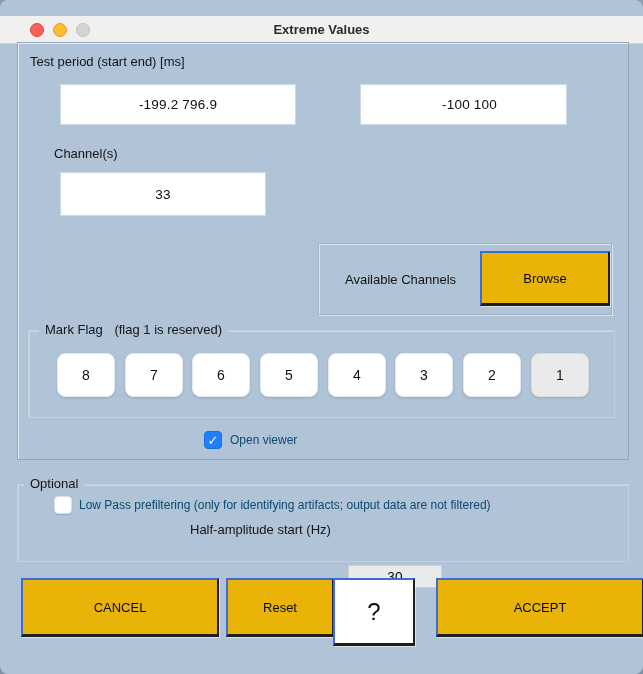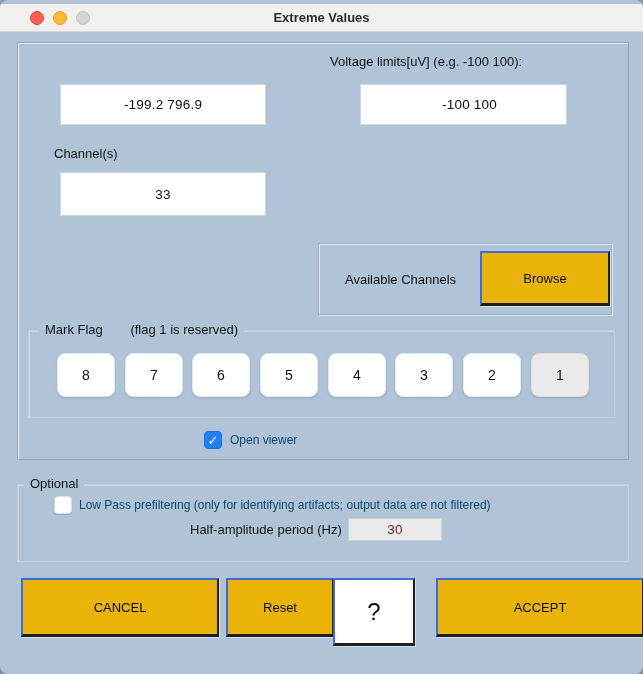--- a/index.html
+++ b/index.html
@@ -5,21 +5,21 @@
   * { margin:0; padding:0; box-sizing:border-box; }
   html,body { background:#8fa5ba; }
   body { font-family:"Liberation Sans","DejaVu Sans",sans-serif; }
   .window {
     position:relative; width:643px; height:674px;
     background:#b0c3d7; overflow:hidden;
     border-radius:8px; box-shadow:0 10px 30px rgba(0,0,0,.3);
   }
   
   .titlebar {
-    position:absolute; left:0; top:4px; width:643px; height:28px;
+    position:absolute; left:0; top:16px; width:643px; height:28px;
     background:#f1f0ef; border-bottom:1px solid #d6d5d4;
     display:flex; align-items:center; justify-content:center;
   }
   .title { font-size:13px; font-weight:bold; color:#2b2b2b; }
   .lights { position:absolute; left:30px; top:7px; display:flex; gap:9px; }
   .light { width:14px; height:14px; border-radius:50%; }
   .light.red    { background:#fe5f57; border:1px solid #e0443c; }
   .light.yellow { background:#febb2e; border:1px solid #e0a123; }
   .light.gray   { background:#d5d4d4; border:1px solid #c3c2c2; }
   
@@ -33,41 +33,41 @@
     border:1px solid #9fb1c2;
     box-shadow:inset 1px 1px 0 rgba(255,255,255,.6), 1px 1px 0 rgba(255,255,255,.55);
   }
   .lbl { position:absolute; font-size:13px; color:#141414; white-space:nowrap; }
   
   .tinput {
     position:absolute; background:#ffffff; border:1px solid #c9d9e8;
     display:flex; align-items:center; justify-content:center;
     font-size:13.5px; color:#101010; letter-spacing:.2px;
   }
-  .tinput.disabled { background:#e9eaea; border:1px solid #cfcfcf; color:#7f1d1d; }
+  .tinput.disabled { background:#e9eaea; border:1px solid #cfcfcf; color:#000000;margin-top:47px; }
   
   .btn3d {
     position:absolute; background:#eab308;
     border-top:2px solid #3d6cd7; border-left:2px solid #3d6cd7;
     border-right:2px solid #1e1e1e; border-bottom:3px solid #1e1e1e;
     display:flex; align-items:center; justify-content:center;
     font-size:13px; color:#0c0c0c; cursor:pointer;
     box-shadow:1px 1px 0 rgba(255,255,255,.5);
   }
   .btn3d.white { background:#ffffff; font-size:24px; }
   
   .group {
     position:absolute; border:1px solid #c3cfdc;
     box-shadow:inset 1px 1px 0 rgba(255,255,255,.35);
   }
   .legend {
     position:absolute; top:-9px; left:10px; background:#b0c3d7;
     padding:0 6px; font-size:13px; color:#141414; white-space:nowrap;
   }
-  .legend .note { margin-left:24px; }
+  .legend .note { margin-left:8px; }
   
   .flag-btn {
     position:absolute; top:353px; width:58px; height:44px;
     background:#ffffff; border:1px solid #e3eaf1; border-radius:8px;
     display:flex; align-items:center; justify-content:center;
     font-size:14px; color:#111; cursor:pointer;
     box-shadow:0 1px 2px rgba(70,90,110,.25);
   }
   .flag-btn.selected { background:#eaeaea; border-color:#dcdcdc; }
   
@@ -94,23 +94,23 @@
     <div class="lights">
       <span class="light red"></span>
       <span class="light yellow"></span>
       <span class="light gray"></span>
     </div>
     <span class="title">Extreme Values</span>
   </div>
 
   <div class="main-panel"></div>
 
-  <div class="tinput" style="left:60px; top:84px; width:206px; height:41px;">-199.2  796.9</div>
+  <span class="lbl" style="left:30px; top:54px;">Test period (start end) [ms]</span>
+  <div class="tinput" style="left:60px; top:84px; width:236px; height:41px;">-199.2  796.9</div>
 
-  <span class="lbl" style="left:330px; top:54px;">Voltage limits[uV] (e.g. -100 100):</span>
   <div class="tinput" style="left:360px; top:84px; width:207px; height:41px;padding-left:12px;">-100 100</div>
 
   <span class="lbl" style="left:30px; top:146px;margin-left:24px;">Channel(s)</span>
   <div class="tinput" style="left:60px; top:172px; width:206px; height:44px;">33</div>
 
   <div class="sub-panel"></div>
   <span class="lbl" style="left:345px; top:272px;">Available Channels</span>
   <div class="btn3d" style="left:480px; top:251px; width:130px; height:55px;">Browse</div>
 
   <div class="group" style="left:28px; top:330px; width:587px; height:88px;">
@@ -131,21 +131,21 @@
   <span class="cb checked" style="left:204px; top:431px;">
     <span>✓</span>
   </span>
   <span class="cb-label" style="left:230px; top:433px;">Open viewer</span>
 
   <div class="group" style="left:17px; top:484px; width:612px; height:78px;">
     <span class="legend" style="left:6px;">Optional</span>
   </div>
   <span class="cb unchecked" style="left:54px; top:496px;"></span>
   <span class="cb-label" style="left:79px; top:498px;">Low Pass prefiltering (only for identifying artifacts; output data are not filtered)</span>
-  <span class="lbl" style="left:190px; top:522px;">Half-amplitude period (Hz)</span>
+  <span class="lbl" style="left:190px; top:522px;">Half-amplitude start (Hz)</span>
   <div class="tinput disabled" style="left:348px; top:518px; width:94px; height:23px;">30</div>
 
   <div class="btn3d" style="left:21px; top:578px; width:198px; height:59px;">CANCEL</div>
   <div class="btn3d" style="left:226px; top:578px; width:108px; height:59px;">Reset</div>
   <div class="btn3d white" style="left:333px; top:578px; width:82px; height:68px;">?</div>
   <div class="btn3d" style="left:436px; top:578px; width:208px; height:59px;">ACCEPT</div>
 
 </div>
 
 </body></html>

